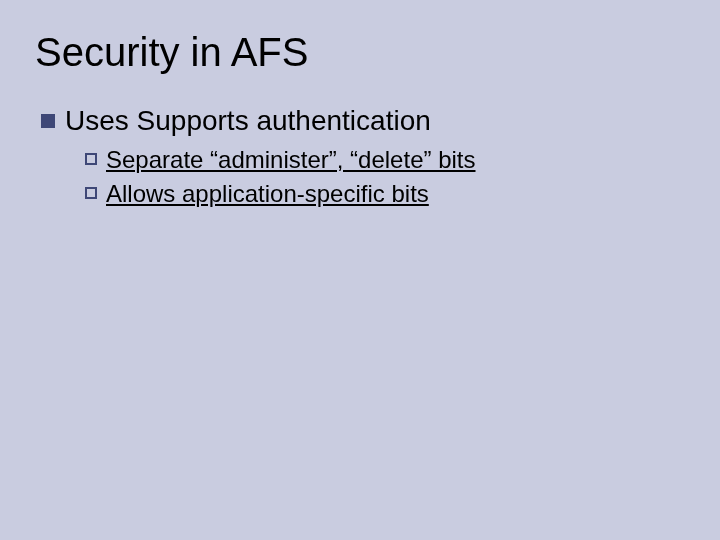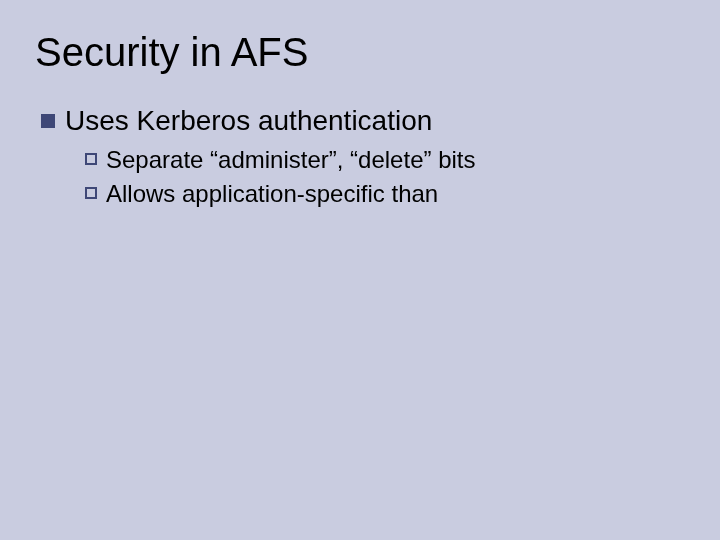--- a/index.html
+++ b/index.html
@@ -39,20 +39,21 @@
     width: 14px;
     height: 14px;
     background: #3e4777;
     margin: 11px 10px 0 6px;
   }
   .item1 .text {
     flex: 1 1 auto;
   }
   .level2 {
     margin: 6px 0 4px 48px;
+    text-decoration: underline;
   }
   .item2 {
     display: flex;
     align-items: flex-start;
     font-size: 24px;
     line-height: 1.3;
     margin-bottom: 3px;
   }
   .item2 .bullet {
     flex: 0 0 auto;
@@ -69,29 +70,29 @@
 </head>
 <body>
 
 <div class="slide">
   <h1 class="title">Security in AFS</h1>
 
   <div class="level1">
 
     <div class="item1">
       <span class="bullet"></span>
-      <span class="text">Uses Kerberos authentication</span>
+      <span class="text">Uses Supports authentication</span>
     </div>
 
 
     <div class="level2">
       <div class="item2">
         <span class="bullet"></span>
         <span class="text">Separate “administer”, “delete” bits</span>
       </div>
       <div class="item2">
         <span class="bullet"></span>
-        <span class="text">Allows application-specific than</span>
+        <span class="text">Allows application-specific bits</span>
       </div>
     </div>
 
   </div>
 </div>
 
 </body></html>

